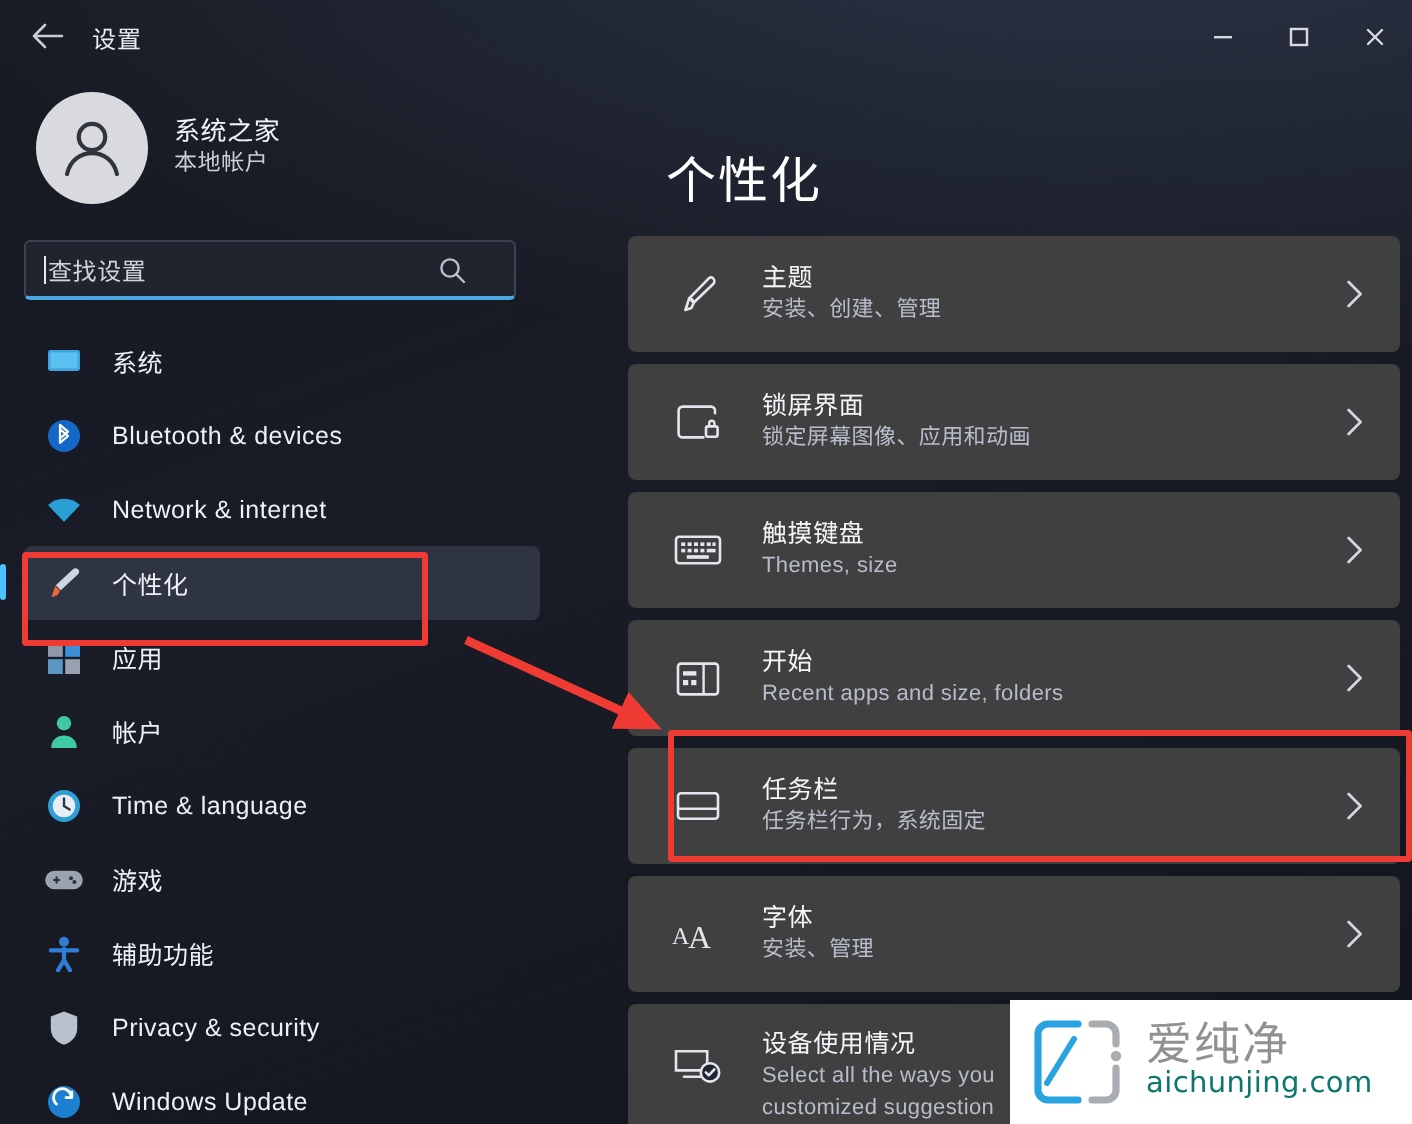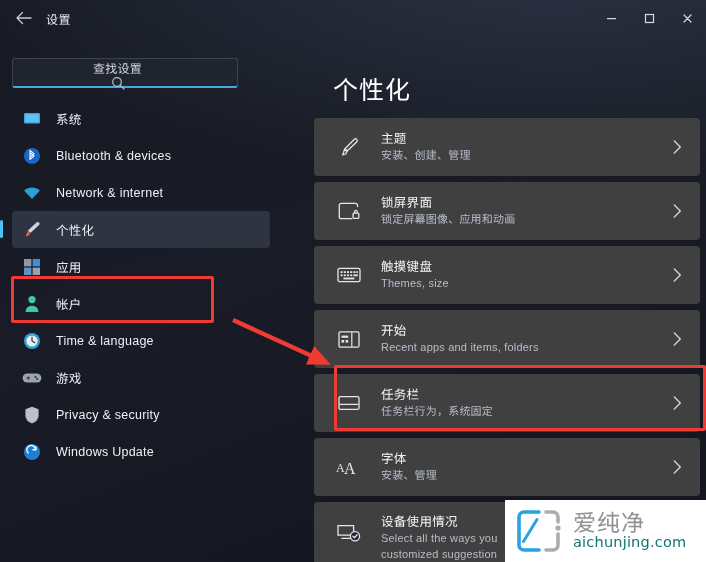--- a/index.html
+++ b/index.html
@@ -98,31 +98,30 @@
   }
   .acct-sub {
     font-size: 11.5px;
     color: #c9ced9;
     line-height: 1.35;
     letter-spacing: .3px;
   }
 
   .search-wrap {
     margin: 22px 0 0 12px;
-    width: 226px;
+    width: 246px;
     height: 30px;
     box-sizing: border-box;
     background: #20242f;
     border: 1px solid #3b4250;
     border-bottom: 2px solid #4aa8e0;
     border-radius: 3px;
     display: flex;
     align-items: center;
     padding: 0 24px 0 9px;
-    flex-direction: column;
   }
   .search-caret {
     width: 1px;
     height: 14px;
     background: #e6e9ef;
     margin-right: 1px;
   }
   .search-ph {
     flex: 1;
     font-size: 12px;
@@ -314,20 +313,32 @@
       <div class="win-ctl">
         <svg width="13" height="13" viewBox="0 0 13 13">
           <path d="M3 3l7 7M10 3l-7 7" stroke="#d7dae2" stroke-width="1.2" stroke-linecap="round"></path>
         </svg>
       </div>
     </div>
   </div>
 
   <div class="sidebar">
 
+    <div class="account">
+      <div class="avatar">
+        <svg width="40" height="40" viewBox="0 0 40 40">
+          <circle cx="20" cy="14.5" r="6.6" fill="none" stroke="#31343c" stroke-width="2.1"></circle>
+          <path d="M7.5 33c1.6-7 6.8-10.4 12.5-10.4S30.9 26 32.5 33" fill="none" stroke="#31343c" stroke-width="2.1" stroke-linecap="round"></path>
+        </svg>
+      </div>
+      <div class="acct-text">
+        <div class="acct-name">系统之家</div>
+        <div class="acct-sub">本地帐户</div>
+      </div>
+    </div>
 
     <div class="search-wrap">
       <div class="search-caret"></div>
       <div class="search-ph">查找设置</div>
       <div class="search-icon">
         <svg width="14" height="14" viewBox="0 0 14 14" fill="none">
           <circle cx="6" cy="6" r="4.3" stroke="#b9bfcb" stroke-width="1.2"></circle>
           <path d="M9.2 9.2L13 13" stroke="#b9bfcb" stroke-width="1.2" stroke-linecap="round"></path>
         </svg>
       </div>
@@ -412,20 +423,29 @@
           <svg width="20" height="14" viewBox="0 0 20 14">
               <rect x="0.6" y="2.4" width="18.8" height="9.2" rx="4.6" fill="#9aa3b1"></rect>
               <path d="M5 7h2.6M6.3 5.7v2.6" stroke="#2b303a" stroke-width="1.1" stroke-linecap="round"></path>
               <circle cx="13.5" cy="6.1" r="1" fill="#2b303a"></circle>
               <circle cx="15.2" cy="8" r="1" fill="#2b303a"></circle>
             </svg>
         </span>
         <span class="nav-label">游戏</span>
       </div>
 
+      <div class="nav-item">
+        <span class="nav-ico">
+          <svg width="16" height="18" viewBox="0 0 16 18">
+              <circle cx="8" cy="2.9" r="2.5" fill="#2f7fd6"></circle>
+              <path d="M1.4 7.2h13.2M8 6.4v6M8 12l-3 5.2M8 12l3 5.2" stroke="#2f7fd6" stroke-width="2.1" stroke-linecap="round" fill="none"></path>
+            </svg>
+        </span>
+        <span class="nav-label">辅助功能</span>
+      </div>
 
       <div class="nav-item">
         <span class="nav-ico">
           <svg width="16" height="18" viewBox="0 0 16 18">
               <path d="M8 .8l6.6 2.5v6c0 4.1-3 7-6.6 8.1C4.4 16.3 1.4 13.4 1.4 9.3v-6L8 .8z" fill="#b9c1cc"></path>
             </svg>
         </span>
         <span class="nav-label">Privacy &amp; security</span>
       </div>
 
@@ -519,21 +539,21 @@
           <svg width="22" height="19" viewBox="0 0 22 19" fill="none">
             <rect x="1" y="1.8" width="20" height="15.4" rx="1.5" stroke="#e3e6ed" stroke-width="1.3"></rect>
             <path d="M13.8 2.2v14.6" stroke="#e3e6ed" stroke-width="1.2"></path>
             <rect x="3.5" y="10" width="2.6" height="2.6" fill="#e3e6ed"></rect>
             <rect x="7.6" y="10" width="2.6" height="2.6" fill="#e3e6ed"></rect>
             <rect x="3.5" y="5.6" width="6.7" height="2.2" fill="#e3e6ed"></rect>
           </svg>
         </span>
         <div class="card-text">
           <div class="card-title">开始</div>
-          <div class="card-sub">Recent apps and items, folders</div>
+          <div class="card-sub">Recent apps and size, folders</div>
         </div>
         <span class="chev">
           <svg width="9" height="14" viewBox="0 0 9 14" fill="none">
               <path d="M1.3 1l6 6-6 6" stroke="#cfd4de" stroke-width="1.4" stroke-linecap="round" stroke-linejoin="round"></path>
             </svg>
         </span>
       </div>
 
       <div class="card">
         <span class="card-ico">

